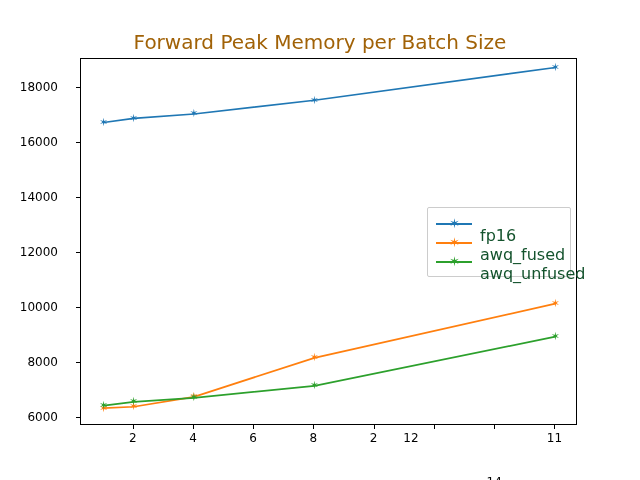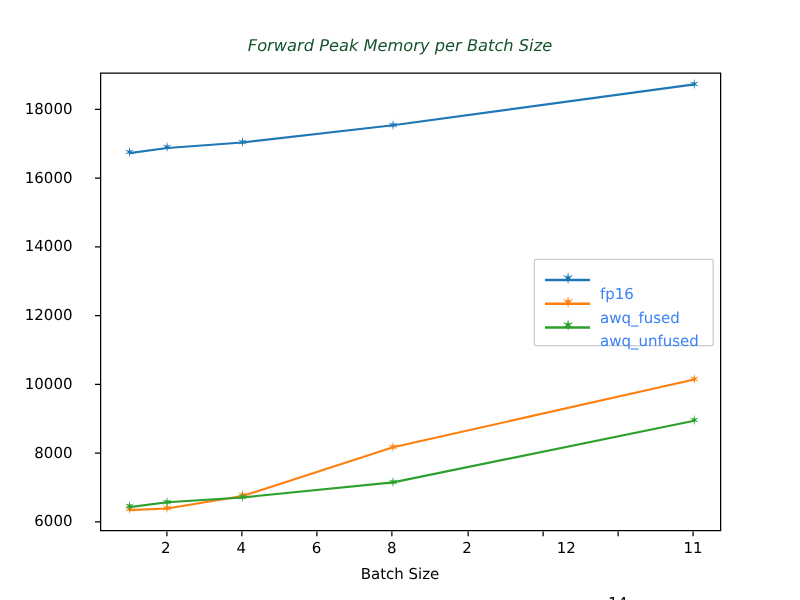--- a/index.html
+++ b/index.html
@@ -18,23 +18,22 @@
     width: 640px;
     height: 480px;
     background: #ffffff;
   }
   #chart-title {
     position: absolute;
     left: 0;
     top: 30px;
     width: 640px;
     text-align: center;
-    font-size: 13px;
-    color: #14532d;
-    font-style: italic;
+    font-size: 20px;
+    color: #a16207;
   }
   
   #plot-area {
     position: absolute;
     left: 80px;
     top: 58px;
     width: 497px;
     height: 367px;
     border: 1.1px solid #000000;
     box-sizing: border-box;
@@ -121,51 +120,50 @@
     height: 2px;
   }
   .legend-star {
     position: absolute;
     left: 13px;
     top: 0px;
     font-size: 13px;
     line-height: 14px;
   }
   .legend-label {
-    font-size: 12px;
-    color: #3b82f6;
+    font-size: 16px;
+    color: #14532d;
     white-space: nowrap;
     margin-top: 23px;
   }
 </style>
 </head>
 <body>
 
 <div id="figure">
 
   <div id="chart-title">Forward Peak Memory per Batch Size</div>
 
-  <div id="xlabel">Batch Size</div>
 
   <div id="ytick-labels">
       <div class="ytick-label" style="top: 416.753px;">6000</div>
       <div class="ytick-label" style="top: 361.772px;">8000</div>
       <div class="ytick-label" style="top: 306.79px;">10000</div>
       <div class="ytick-label" style="top: 251.809px;">12000</div>
       <div class="ytick-label" style="top: 196.828px;">14000</div>
       <div class="ytick-label" style="top: 141.846px;">16000</div>
       <div class="ytick-label" style="top: 86.8652px;">18000</div>
     </div>
   <div id="xtick-labels">
       <div class="xtick-label" style="left: 132.712px;">2</div>
       <div class="xtick-label" style="left: 192.955px;">4</div>
       <div class="xtick-label" style="left: 253.197px;">6</div>
       <div class="xtick-label" style="left: 313.439px;">8</div>
       <div class="xtick-label" style="left: 373.682px;">2</div>
-      <div class="xtick-label" style="left: 453px;">12</div>
+      <div class="xtick-label" style="left: 411px;">12</div>
       <div class="xtick-label" style="left: 494.167px; margin-top: 44px;">14</div>
       <div class="xtick-label" style="left: 554.409px;">11</div>
     </div>
   <div id="ytick-marks">
       <div class="tickmark-y" style="top: 416.753px;"></div>
       <div class="tickmark-y" style="top: 361.772px;"></div>
       <div class="tickmark-y" style="top: 306.79px;"></div>
       <div class="tickmark-y" style="top: 251.809px;"></div>
       <div class="tickmark-y" style="top: 196.828px;"></div>
       <div class="tickmark-y" style="top: 141.846px;"></div>

